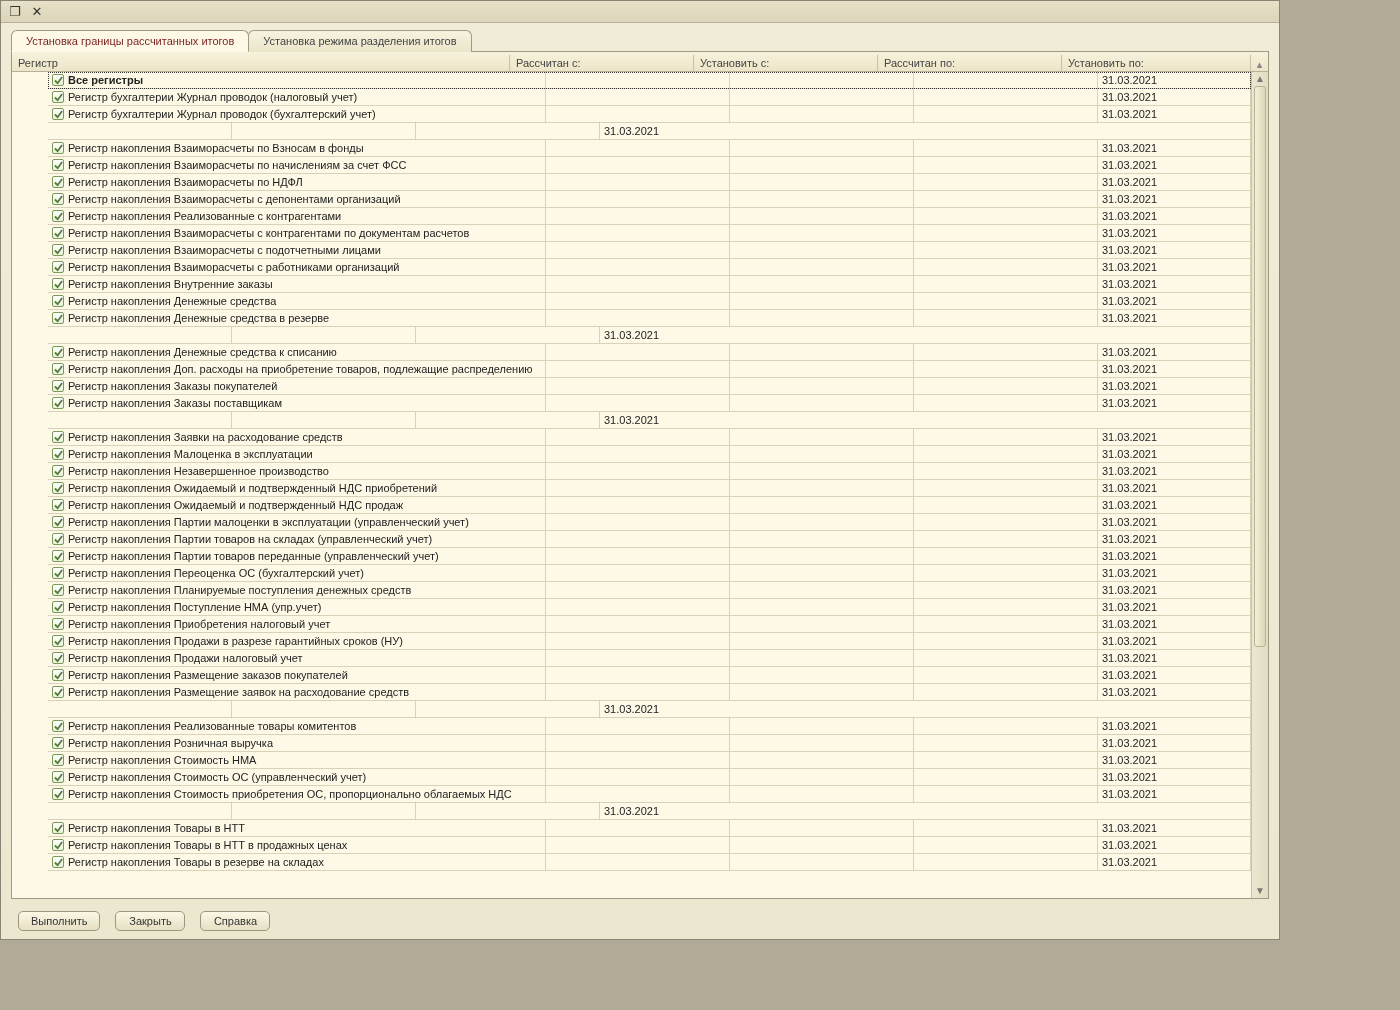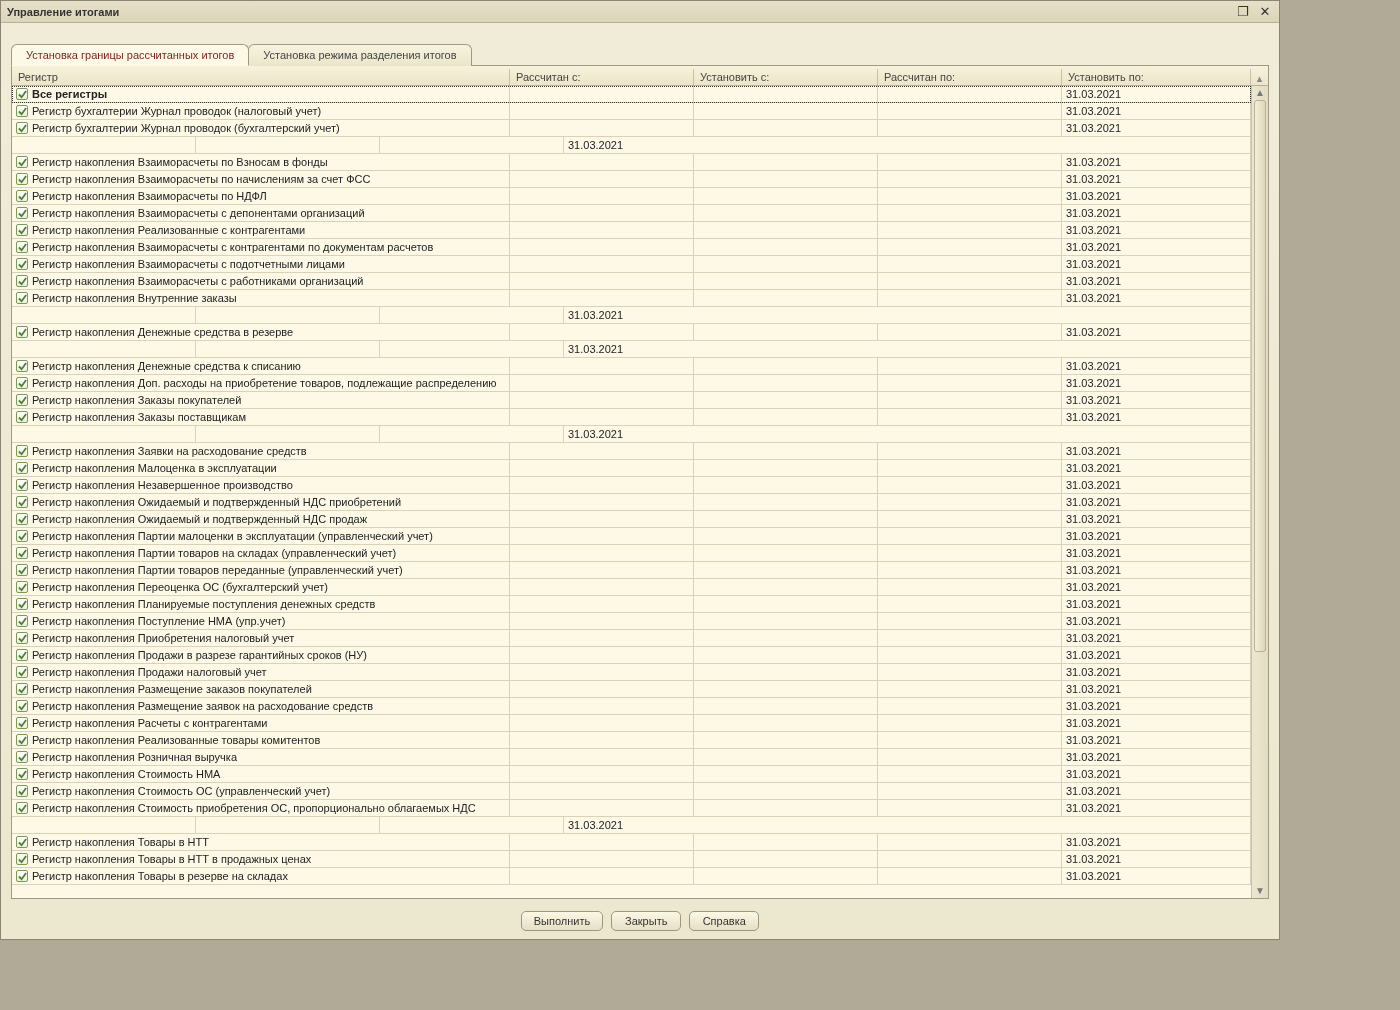--- a/index.html
+++ b/index.html
@@ -23,21 +23,21 @@
   align-items: center;
   padding: 0 6px;
   border-bottom: 1px solid #b7b09a;
 }
 .titlebar-text { font-weight: bold; color: #333; flex: 1; }
 .titlebar-icons { display: flex; gap: 6px; }
 .titlebar-icons span { width: 16px; height: 14px; display: flex; align-items: center; justify-content: center; color: #333; cursor: pointer; font-size: 13px; }
 
 .tabs {
   display: flex;
-  padding: 20px 10px 0 10px;
+  padding: 6px 10px 0 10px;
   gap: 0;
 }
 .tab {
   padding: 4px 14px;
   border: 1px solid #a09a85;
   border-bottom: none;
   border-top-left-radius: 6px;
   border-top-right-radius: 6px;
   background: linear-gradient(to bottom, #f7f3df, #ebe5ca);
   color: #444;
@@ -100,20 +100,21 @@
   overflow: hidden;
 }
 .row {
   display: flex;
   height: 17px;
   border-bottom: 1px solid #d8d2b9;
   align-items: center;
   font-size: 11px;
   color: #222;
   background: #fdf9e6;
+  margin-left: 36px;
 }
 .row:nth-child(even){ background:#fdf9e6; }
 .row.bold .c-reg { font-weight: bold; }
 .row.selected { outline: 1px dotted #333; outline-offset: -1px; }
 
 .cell { padding: 0 4px; border-right: 1px solid #d8d2b9; height: 100%; display: flex; align-items: center; overflow: hidden; white-space: nowrap; }
 
 .c-reg { flex: 0 0 498px; }
 .c-from { flex: 0 0 184px; }
 .c-setfrom { flex: 0 0 184px; }
@@ -142,43 +143,42 @@
   flex-direction: column;
   align-items: center;
   justify-content: space-between;
   padding: 2px 0;
 }
 .vscroll .arrow { color:#777; font-size: 10px; line-height: 10px; }
 .vscroll .track { flex:1; width: 100%; position: relative; }
 .vscroll .thumb { position:absolute; top:2px; left:2px; right:2px; height: 70%; background: linear-gradient(to right,#f4efd9,#ddd6ba); border:1px solid #b9b297; border-radius:3px; }
 
 .footer {
-  padding: 6px 10px 8px;
-  display: flex;
-  justify-content: center;
-  gap: 8px;
+  padding: 6px 17px 8px;
+  display: flex;
+  justify-content: flex-start;
+  gap: 15px;
 }
 .btn {
   min-width: 70px;
   padding: 3px 12px;
   border: 1px solid #9d9781;
   border-radius: 5px;
   background: linear-gradient(to bottom, #fcf8e5, #e6dfc4);
   color: #333;
   font-size: 11px;
   cursor: pointer;
   text-align: center;
 }
 </style>
 </head>
 <body>
 
 <div class="window">
   <div class="titlebar">
-    <span class="titlebar-text">Управление итогами</span>
     <div class="titlebar-icons">
       <span>❐</span>
       <span>✕</span>
     </div>
   </div>
 
   <div class="tabs">
     <div class="tab active">Установка границы рассчитанных итогов</div>
     <div class="tab">Установка режима разделения итогов</div>
   </div>
@@ -363,20 +363,28 @@
                 </svg>
               </span>
               <span>Регистр накопления Внутренние заказы</span>
             </div>
             <div class="cell c-from"></div>
             <div class="cell c-setfrom"></div>
             <div class="cell c-to"></div>
             <div class="cell c-setto">31.03.2021</div>
           </div>
           <div class="row">
+            <div class="cell c-reg">
+              <span class="chk">
+                <svg viewBox="0 0 10 10">
+                  <path d="M1 5 L4 8 L9 1" stroke="#5a7a3a" stroke-width="2" fill="none"></path>
+                </svg>
+              </span>
+              <span>Регистр накопления Денежные средства</span>
+            </div>
             <div class="cell c-from"></div>
             <div class="cell c-setfrom"></div>
             <div class="cell c-to"></div>
             <div class="cell c-setto">31.03.2021</div>
           </div>
           <div class="row">
             <div class="cell c-reg">
               <span class="chk">
                 <svg viewBox="0 0 10 10">
                   <path d="M1 5 L4 8 L9 1" stroke="#5a7a3a" stroke-width="2" fill="none"></path>
@@ -675,28 +683,20 @@
                 </svg>
               </span>
               <span>Регистр накопления Размещение заявок на расходование средств</span>
             </div>
             <div class="cell c-from"></div>
             <div class="cell c-setfrom"></div>
             <div class="cell c-to"></div>
             <div class="cell c-setto">31.03.2021</div>
           </div>
           <div class="row">
-            <div class="cell c-reg">
-              <span class="chk">
-                <svg viewBox="0 0 10 10">
-                  <path d="M1 5 L4 8 L9 1" stroke="#5a7a3a" stroke-width="2" fill="none"></path>
-                </svg>
-              </span>
-              <span>Регистр накопления Расчеты с контрагентами</span>
-            </div>
             <div class="cell c-from"></div>
             <div class="cell c-setfrom"></div>
             <div class="cell c-to"></div>
             <div class="cell c-setto">31.03.2021</div>
           </div>
           <div class="row">
             <div class="cell c-reg">
               <span class="chk">
                 <svg viewBox="0 0 10 10">
                   <path d="M1 5 L4 8 L9 1" stroke="#5a7a3a" stroke-width="2" fill="none"></path>

